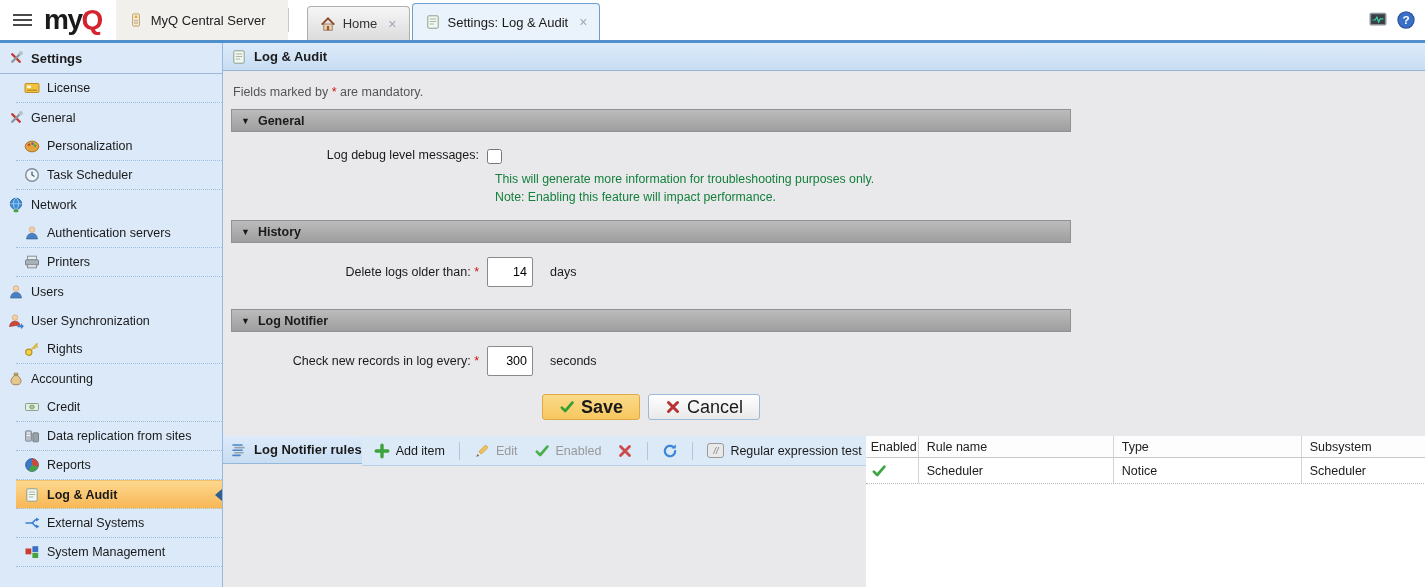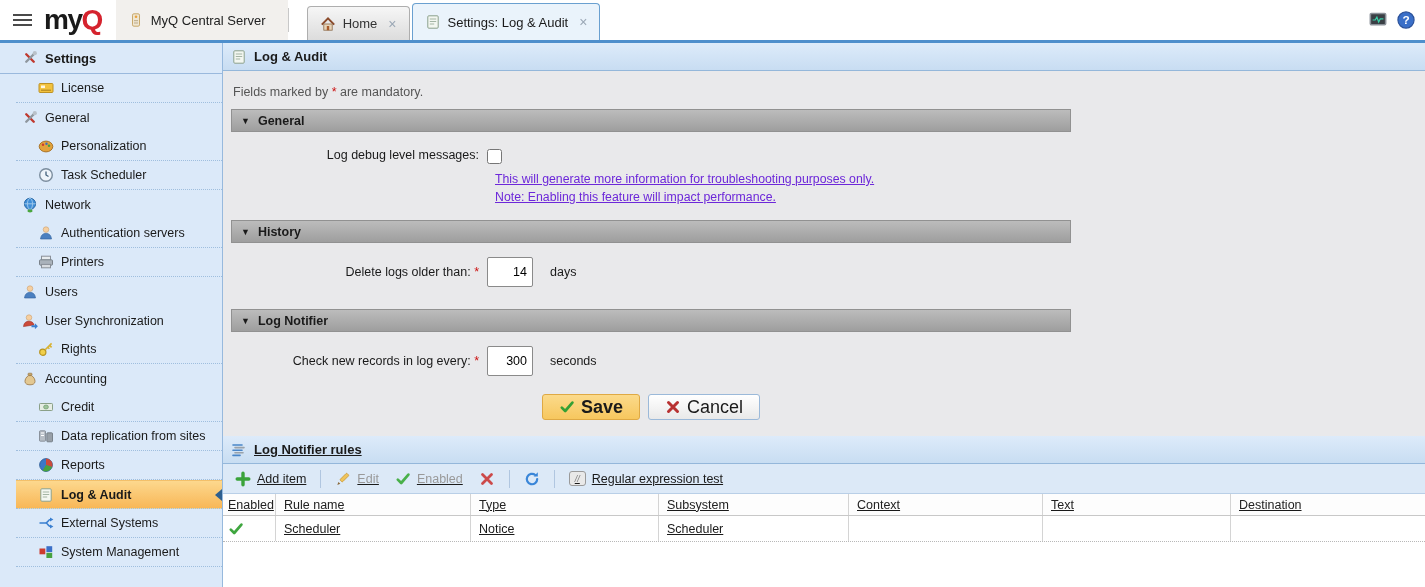--- a/index.html
+++ b/index.html
@@ -26,21 +26,21 @@
   .tab .close { font-size:14px; color:#9aa7b5; margin-left:4px; line-height:1; }
   .top-icons { margin-left:auto; display:flex; align-items:center; gap:10px; padding-right:10px; }
   .ic { width:16px; height:16px; flex:none; display:block; }
   .ic18 { width:18px; height:18px; flex:none; display:block; }
 
   
   .shell { display:flex; height:544px; }
 
   
   .sidebar { width:223px; background:#dbe9f9; border-right:1px solid #97b9dd; flex:none; }
-  .side-item { height:29px; display:flex; align-items:center; gap:7px; padding-left:22px; cursor:pointer; position:relative; }
+  .side-item { height:29px; display:flex; align-items:center; gap:7px; padding-left:8px; cursor:pointer; position:relative; }
   .side-item.indent { }
   .side-item.group-end { border-bottom:1px dotted #9fbede;margin-left:16px; }
   .side-header { height:31px; font-weight:bold; font-size:13px; border-bottom:1px solid #9ab9dd; }
   .side-item.selected { background:linear-gradient(#fdd88e,#f8b757); font-weight:bold; border-top:1px solid #f3c06a; }
   .side-item.selected .sel-arrow { position:absolute; right:0; top:50%; margin-top:-6px; width:0; height:0;
         border-top:6px solid transparent; border-bottom:6px solid transparent; border-right:7px solid #2e5f8f; }
 
   
   .main { flex:1; display:flex; flex-direction:column; background:#e9e9eb; min-width:0; }
   .panel-header { height:28px; flex:none; display:flex; align-items:center; gap:7px; padding-left:8px;
@@ -48,30 +48,30 @@
   .form-area { flex:none; height:365px; padding:0 0 0 8px; }
   .mandatory { padding:14px 2px 10px 2px; color:#555; font-size:12.5px; }
   .req { color:#cc1111; }
   .section-bar { width:840px; height:23px; display:flex; align-items:center; gap:8px; padding-left:9px;
         background:linear-gradient(#bcbcbc,#9e9e9e); border:1px solid #919191; font-weight:bold; cursor:pointer; }
   .caret { font-size:9px; color:#1a1a1a; }
   .frow { display:flex; align-items:center; margin:14px 0 0 0; }
   .frow .flabel { width:256px; flex:none; text-align:right; padding-right:8px; }
   .chkrow { margin-top:16px; align-items:flex-start; }
   .chk { width:15px; height:15px; accent-color:#4a7fc0; margin-top:1px; }
-  .help { margin:6px 0 14px 264px; color:#6d28d9; line-height:18px; font-size:12.3px;text-decoration:underline; }
+  .help { margin:6px 0 14px 264px; color:#15803d; line-height:18px; font-size:12.3px; }
   input.num { width:46px; height:30px; border:1px solid #8a8a8a; border-radius:2px; padding:9px 5px; font:12.5px "Liberation Sans",sans-serif;text-align:right; }
   .unit { margin-left:17px; }
   .btnrow { width:840px; display:flex; justify-content:center; gap:8px; margin-top:18px; }
   .btn { display:flex; align-items:center; gap:6px; height:26px; padding:0 16px; border-radius:3px; font-size:18px; cursor:pointer; }
   .btn-save { background:linear-gradient(#fbda8b,#f7c75e); border:1px solid #dfa944; font-weight:bold; }
   .btn-cancel { background:linear-gradient(#ffffff,#e9e9e9); border:1px solid #9bb9d9; }
 
   
-  .rules { flex:1; display:flex; flex-direction:column; min-height:0;text-decoration:underline; }
+  .rules { flex:1; display:flex; flex-direction:row; min-height:0; }
   .rules-toolbar { height:30px; flex:none; display:flex; align-items:center; gap:8px; padding-left:8px;
         background:#dce9f7; border-bottom:1px solid #b9cfe7; }
   .tbtn { display:flex; align-items:center; gap:6px; padding:0 4px; cursor:pointer; color:#1a1a1a; }
   .tbtn.disabled { color:#999; cursor:default; }
   .tsep { width:1px; height:18px; background:#b0c6e0; margin:0 2px; }
   .regex-badge { width:17px; height:15px; border:1px solid #9a9a9a; border-radius:3px; background:#e9e9e9;
         color:#7a7a7a; font-size:9px; font-style:italic; display:flex; align-items:center; justify-content:center; }
   .table { background:#fff; flex:1; display:flex; flex-direction:column; }
   .thead, .trow { display:flex; flex:none; }
   .thead { height:22px; border-bottom:1px solid #c8c8c8; background:#fdfdfd; align-items:center; color:#222; }

